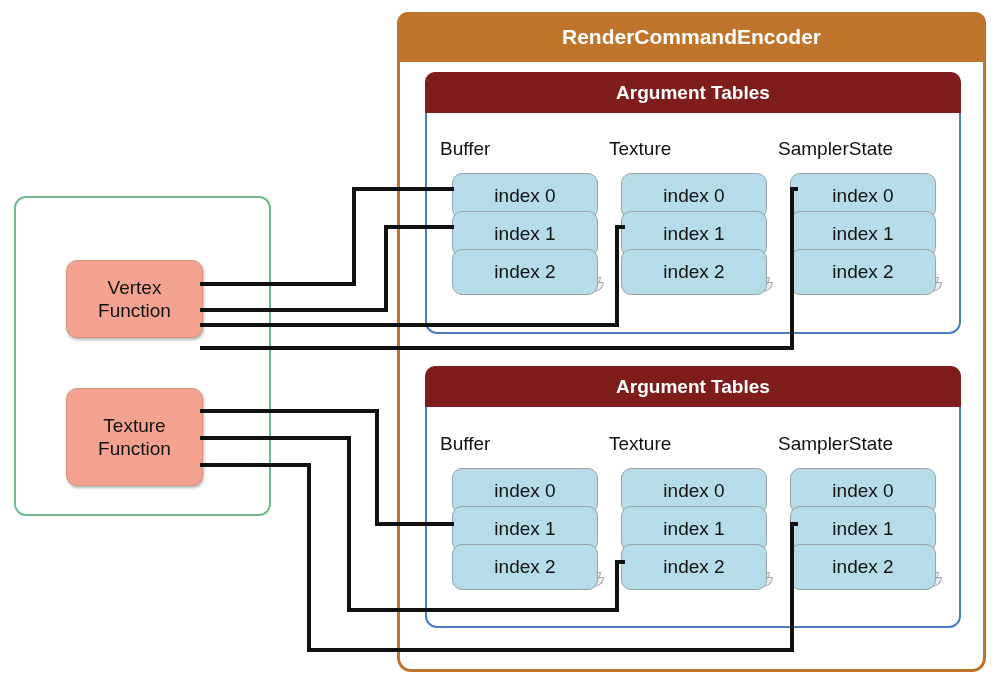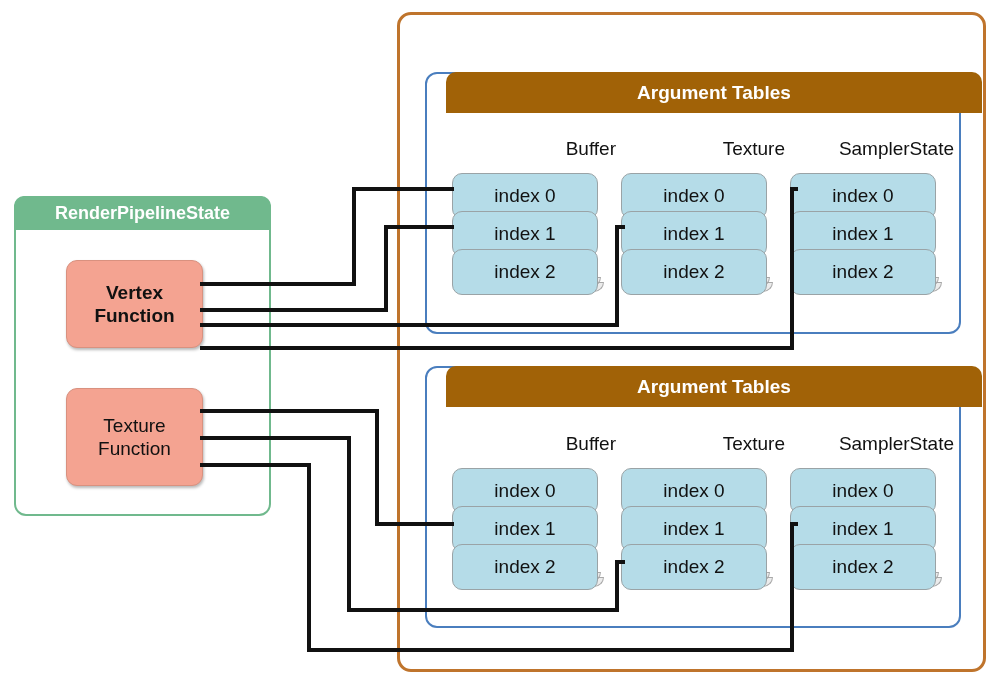--- a/index.html
+++ b/index.html
@@ -33,40 +33,39 @@
     box-sizing:border-box;
   }
 
   .argtable{
     box-sizing:border-box;
     border:2px solid #4A7EBE;border-radius:12px;background:transparent;
     position:absolute;
   }
   .argtable-header{
     position:absolute;height:41px;
-    background:#a16207;border-radius:10px 10px 0 0;
+    background:#7f1d1d;border-radius:10px 10px 0 0;
     display:flex;align-items:center;justify-content:center;
     color:#ffffff;font-size:19px;font-weight:bold;
     box-sizing:border-box;
-    margin-left:21px;
   }
 
   
   .fnbox{
     position:absolute;box-sizing:border-box;
     background:#F4A391;border:1px solid #D9917F;border-radius:11px;
     box-shadow:1px 2px 3px rgba(0,0,0,0.28);
     display:flex;flex-direction:column;align-items:center;justify-content:center;
     font-size:19px;color:#111;line-height:1.22;
   }
 
   
   .stackwrap{position:absolute;}
   .col-label{
-    position:absolute;text-align:right;font-size:19px;color:#111;white-space:nowrap;
+    position:absolute;text-align:left;font-size:19px;color:#111;white-space:nowrap;
   }
   .pill{
     position:absolute;box-sizing:border-box;width:146px;height:46px;
     background:#B5DCE8;border:1px solid #9aa3a6;border-radius:10px;
     display:flex;align-items:center;justify-content:center;
     font-size:19px;color:#111;
   }
   .sheet{
     position:absolute;box-sizing:border-box;width:146px;height:10px;
     background:#ececec;border:1px solid #a8a8a8;border-radius:0 0 10px 10px;
@@ -76,25 +75,25 @@
   .seg{position:absolute;background:#111111;}
   .seg.h{height:4px;}
   .seg.v{width:4px;}
 </style>
 </head>
 <body>
 
 <div id="stage">
 
   <div class="panel encoder"></div>
+  <div class="encoder-header">RenderCommandEncoder</div>
 
   <div class="panel pipeline"></div>
-  <div class="pipeline-header">RenderPipelineState</div>
 
-  <div class="fnbox" style="left:66px;top:260px;width:137px;height:88px;font-weight:bold;">
+  <div class="fnbox" style="left:66px;top:260px;width:137px;height:78px;">
     <span>Vertex</span>
     <span>Function</span>
   </div>
 
   <div class="fnbox" style="left:66px;top:388px;width:137px;height:98px;">
     <span>Texture</span>
     <span>Function</span>
   </div>
 
   <div class="argtable" style="left:425px;top:72px;width:536px;height:262px;"></div>

